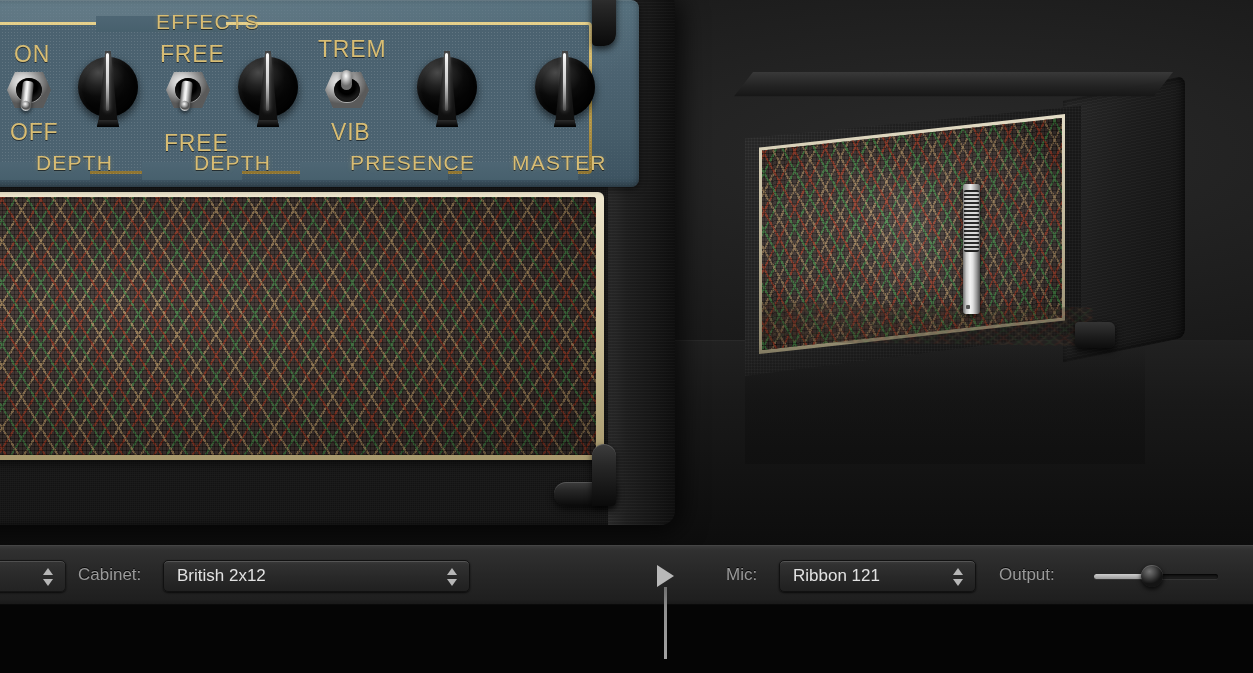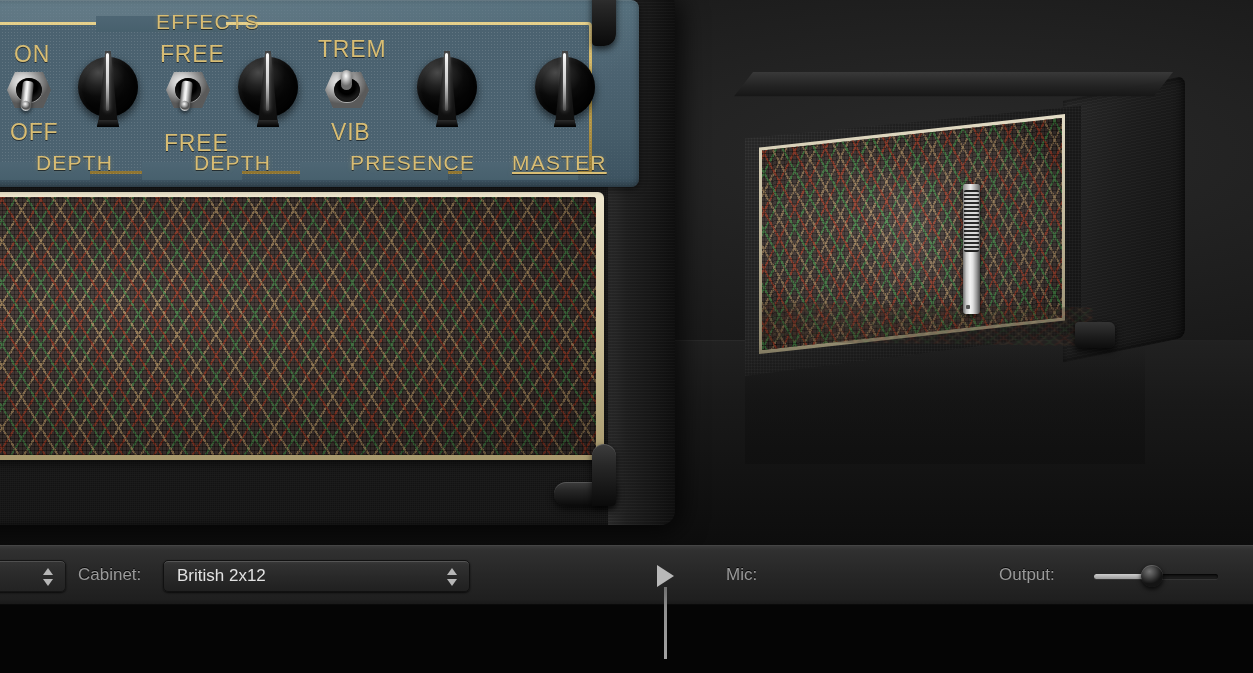--- a/index.html
+++ b/index.html
@@ -446,21 +446,21 @@
       <div class="gold-mask" style="left:228px; top:162px; width:100px; height:18px;"></div>
       <div class="gold-mask" style="left:386px; top:162px; width:148px; height:18px;"></div>
       <div class="gold-mask" style="left:548px; top:162px; width:116px; height:18px;"></div>
     </div>
 
     <div class="panel-label" style="left:196px; top:18px;">EFFECTS</div>
 
     <div class="panel-label" style="left:76px;  top:159px;">DEPTH</div>
     <div class="panel-label" style="left:234px; top:159px;">DEPTH</div>
     <div class="panel-label" style="left:390px; top:159px;text-align:right;">PRESENCE</div>
-    <div class="panel-label" style="left:552px; top:159px;text-decoration:underline;">MASTER</div>
+    <div class="panel-label" style="left:552px; top:159px;">MASTER</div>
 
     <div class="sw-label" style="left:54px; top:49px;">ON</div>
     <div class="toggle down" style="left:44px; top:72px;">
       <div class="base"></div>
       <div class="ring"></div>
       <div class="lever"></div>
     </div>
     <div class="sw-label" style="left:50px; top:127px;">OFF</div>
 
     <div class="knob" style="left: 117px; top: 55px; transform: rotate(0deg);">
@@ -545,20 +545,27 @@
       <div class="popup" style="left:163px; width:307px;text-align:center;">
         <span class="val">British 2x12</span>
         <span class="stepper">
           <span class="up"></span>
           <span class="dn"></span>
         </span>
       </div>
 
       <div class="lbl" style="left:726px;">Mic:</div>
 
+      <div class="popup" style="left:779px; width:197px;">
+        <span class="val">Ribbon 121</span>
+        <span class="stepper">
+          <span class="up"></span>
+          <span class="dn"></span>
+        </span>
+      </div>
 
       <div class="lbl" style="left:999px;">Output:</div>
 
       <div class="slider" id="output-slider" style="left:1094px; width:124px;">
         <div class="fill" id="output-fill" style="width: 58.28px;"></div>
         <div class="thumb" id="output-thumb" style="left: 47.28px;"></div>
       </div>
 
     </div>
   </div>

